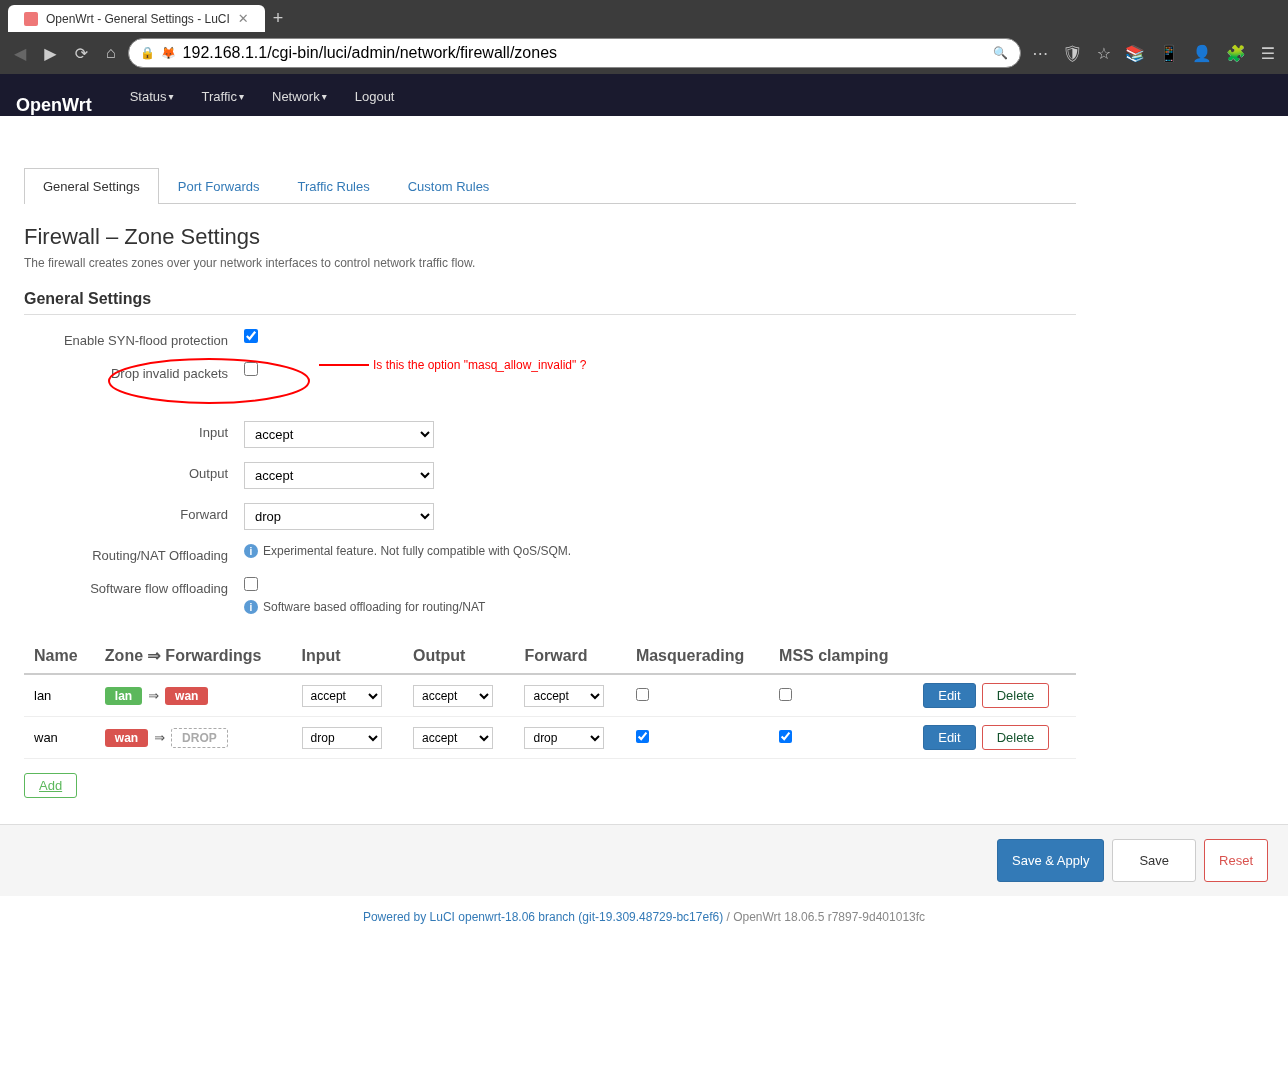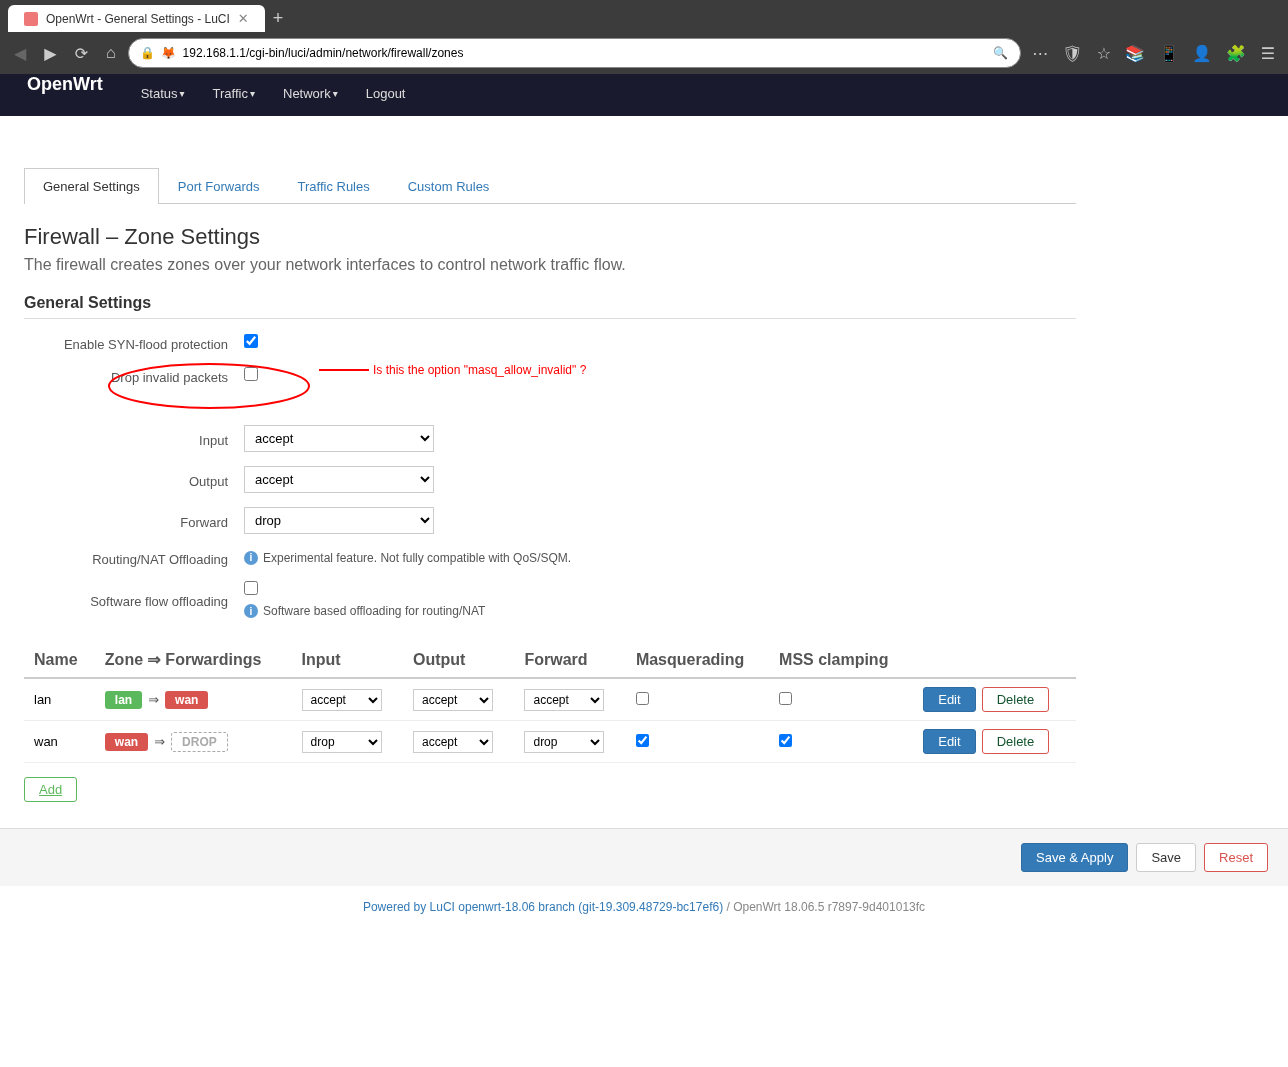--- a/index.html
+++ b/index.html
@@ -17,44 +17,44 @@
     .browser-nav-btn.disabled { color: #666; cursor: default; }
     .browser-address-bar { flex: 1; background: #fff; border: 1px solid #888; border-radius: 20px; padding: 4px 12px; display: flex; align-items: center; gap: 6px; height: 30px; }
     .browser-address-bar .lock-icon { color: #888; font-size: 12px; }
     .browser-address-bar .firefox-icon { color: #e77; font-size: 12px; font-weight: bold; }
     .browser-address-bar input { border: none; outline: none; flex: 1; font-size: 12px; background: transparent; }
     .browser-address-bar .search-icon { color: #888; font-size: 12px; }
     .browser-extra-btns { display: flex; gap: 4px; }
     .browser-extra-btn { background: none; border: none; color: #ccc; font-size: 16px; cursor: pointer; padding: 3px 5px; }
 
     
-    .openwrt-nav { background: #1a1a2e; color: #fff; display: flex; align-items: flex-start; padding: 0 27px; height: 42px; }
+    .openwrt-nav { background: #1a1a2e; color: #fff; display: flex; align-items: flex-end; padding: 0 16px; height: 42px; }
     .openwrt-logo { font-size: 18px; font-weight: bold; color: #fff; margin-right: 24px; }
     .nav-menu { display: flex; gap: 0; }
     .nav-item { color: #ddd; padding: 12px 14px; cursor: pointer; font-size: 13px; display: flex; align-items: center; gap: 2px; }
     .nav-item .arrow { font-size: 10px; }
     .nav-logout { color: #ddd; padding: 12px 14px; cursor: pointer; font-size: 13px; }
 
     
     .page-content { padding: 16px 24px; max-width: 1100px; background: #fff; margin-top: 36px; }
 
     
     .tabs { display: flex; border-bottom: 1px solid #ccc; margin-bottom: 20px; }
     .tab { padding: 10px 18px; cursor: pointer; font-size: 13px; text-decoration: none; color: #337ab7; border: 1px solid transparent; border-bottom: none; margin-bottom: -1px; }
     .tab.active { background: #fff; border-color: #ccc; border-bottom-color: #fff; color: #333; }
 
     
     .page-title { font-size: 22px; font-weight: normal; margin-bottom: 6px; color: #333; }
-    .page-desc { font-size: 16px; color: #666; margin-bottom: 20px; }
+    .page-desc { font-size: 12px; color: #666; margin-bottom: 20px; }
 
     
     .section-title { font-size: 16px; font-weight: bold; margin-bottom: 14px; color: #333; border-bottom: 1px solid #ddd; padding-bottom: 6px; }
 
     
-    .form-row { display: flex; align-items: center; margin-bottom: 14px; }
+    .form-row { display: flex; align-items: flex-start; margin-bottom: 14px; }
     .form-label { width: 220px; text-align: right; padding-right: 16px; padding-top: 4px; color: #555; font-size: 13px; flex-shrink: 0; }
     .form-control { flex: 1; }
     .form-select { width: 190px; padding: 4px 6px; border: 1px solid #ccc; background: #fff; font-size: 13px; cursor: pointer; }
     .form-checkbox { width: 14px; height: 14px; cursor: pointer; }
     .form-note { font-size: 12px; color: #555; display: flex; align-items: center; gap: 5px; }
     .info-icon { display: inline-flex; align-items: center; justify-content: center; width: 14px; height: 14px; background: #5b9bd5; color: #fff; border-radius: 50%; font-size: 10px; font-weight: bold; }
 
     
     .zones-section { margin-top: 24px; }
     .zones-table { width: 100%; border-collapse: collapse; margin-bottom: 14px; }
@@ -68,22 +68,22 @@
     .arrow-right { color: #555; font-size: 13px; }
     .zone-select { width: 80px; padding: 2px 4px; border: 1px solid #ccc; font-size: 12px; background: #fff; }
     .btn { padding: 4px 14px; font-size: 13px; border: 1px solid; border-radius: 3px; cursor: pointer; }
     .btn-blue { background: #337ab7; color: #fff; border-color: #2e6da4; }
     .btn-red-outline { background: #fff; color: #14532d; border-color: #d9534f; }
     .btn-green-outline { background: #fff; color: #5cb85c; border-color: #5cb85c; text-decoration: underline; }
     .action-btns { display: flex; gap: 6px; }
 
     
     .footer-buttons { background: #f5f5f5; border-top: 1px solid #ddd; padding: 14px 20px; display: flex; justify-content: flex-end; gap: 8px; margin-top: 10px; }
-    .btn-primary { background: #337ab7; color: #fff; border: 1px solid #2e6da4; padding: 6px 14px; border-radius: 3px; cursor: pointer; font-size: 13px; }
-    .btn-default { background: #fff; color: #333; border: 1px solid #ccc; padding: 6px 14px; border-radius: 3px; cursor: pointer; font-size: 13px; }
+    .btn-primary { background: #337ab7; color: #fff; border: 1px solid #2e6da4; padding: 13px 14px; border-radius: 3px; cursor: pointer; font-size: 13px; }
+    .btn-default { background: #fff; color: #333; border: 1px solid #ccc; padding: 6px 26px; border-radius: 3px; cursor: pointer; font-size: 13px; }
     .btn-danger { background: #fff; color: #d9534f; border: 1px solid #d9534f; padding: 6px 14px; border-radius: 3px; cursor: pointer; font-size: 13px; }
 
     
     .page-footer { text-align: center; padding: 14px; font-size: 12px; color: #888; }
     .page-footer a { color: #337ab7; text-decoration: none; }
 
     .content-wrapper { position: relative; overflow: hidden; }
   </style>
 </head>
 <body>
@@ -98,21 +98,21 @@
     <div class="browser-tab-new">+</div>
   </div>
   <div class="browser-toolbar">
     <button class="browser-nav-btn disabled">◀</button>
     <button class="browser-nav-btn">▶</button>
     <button class="browser-nav-btn">⟳</button>
     <button class="browser-nav-btn">⌂</button>
     <div class="browser-address-bar">
       <span class="lock-icon">🔒</span>
       <span class="firefox-icon">🦊</span>
-      <input type="text" style="flex: 1 1 0%; border: none; outline: none; font-size: 12px;" value="192.168.1.1/cgi-bin/luci/admin/network/firewall/zones">
+      <input type="text" style="flex: 1 1 0%; border: none; outline: none; font-size: 16px;" value="192.168.1.1/cgi-bin/luci/admin/network/firewall/zones">
       <span class="search-icon">🔍</span>
     </div>
     <div class="browser-extra-btns">
       <button class="browser-extra-btn">⋯</button>
       <button class="browser-extra-btn">🛡</button>
       <button class="browser-extra-btn">☆</button>
       <button class="browser-extra-btn">📚</button>
       <button class="browser-extra-btn">📱</button>
       <button class="browser-extra-btn">👤</button>
       <button class="browser-extra-btn">🧩</button>

